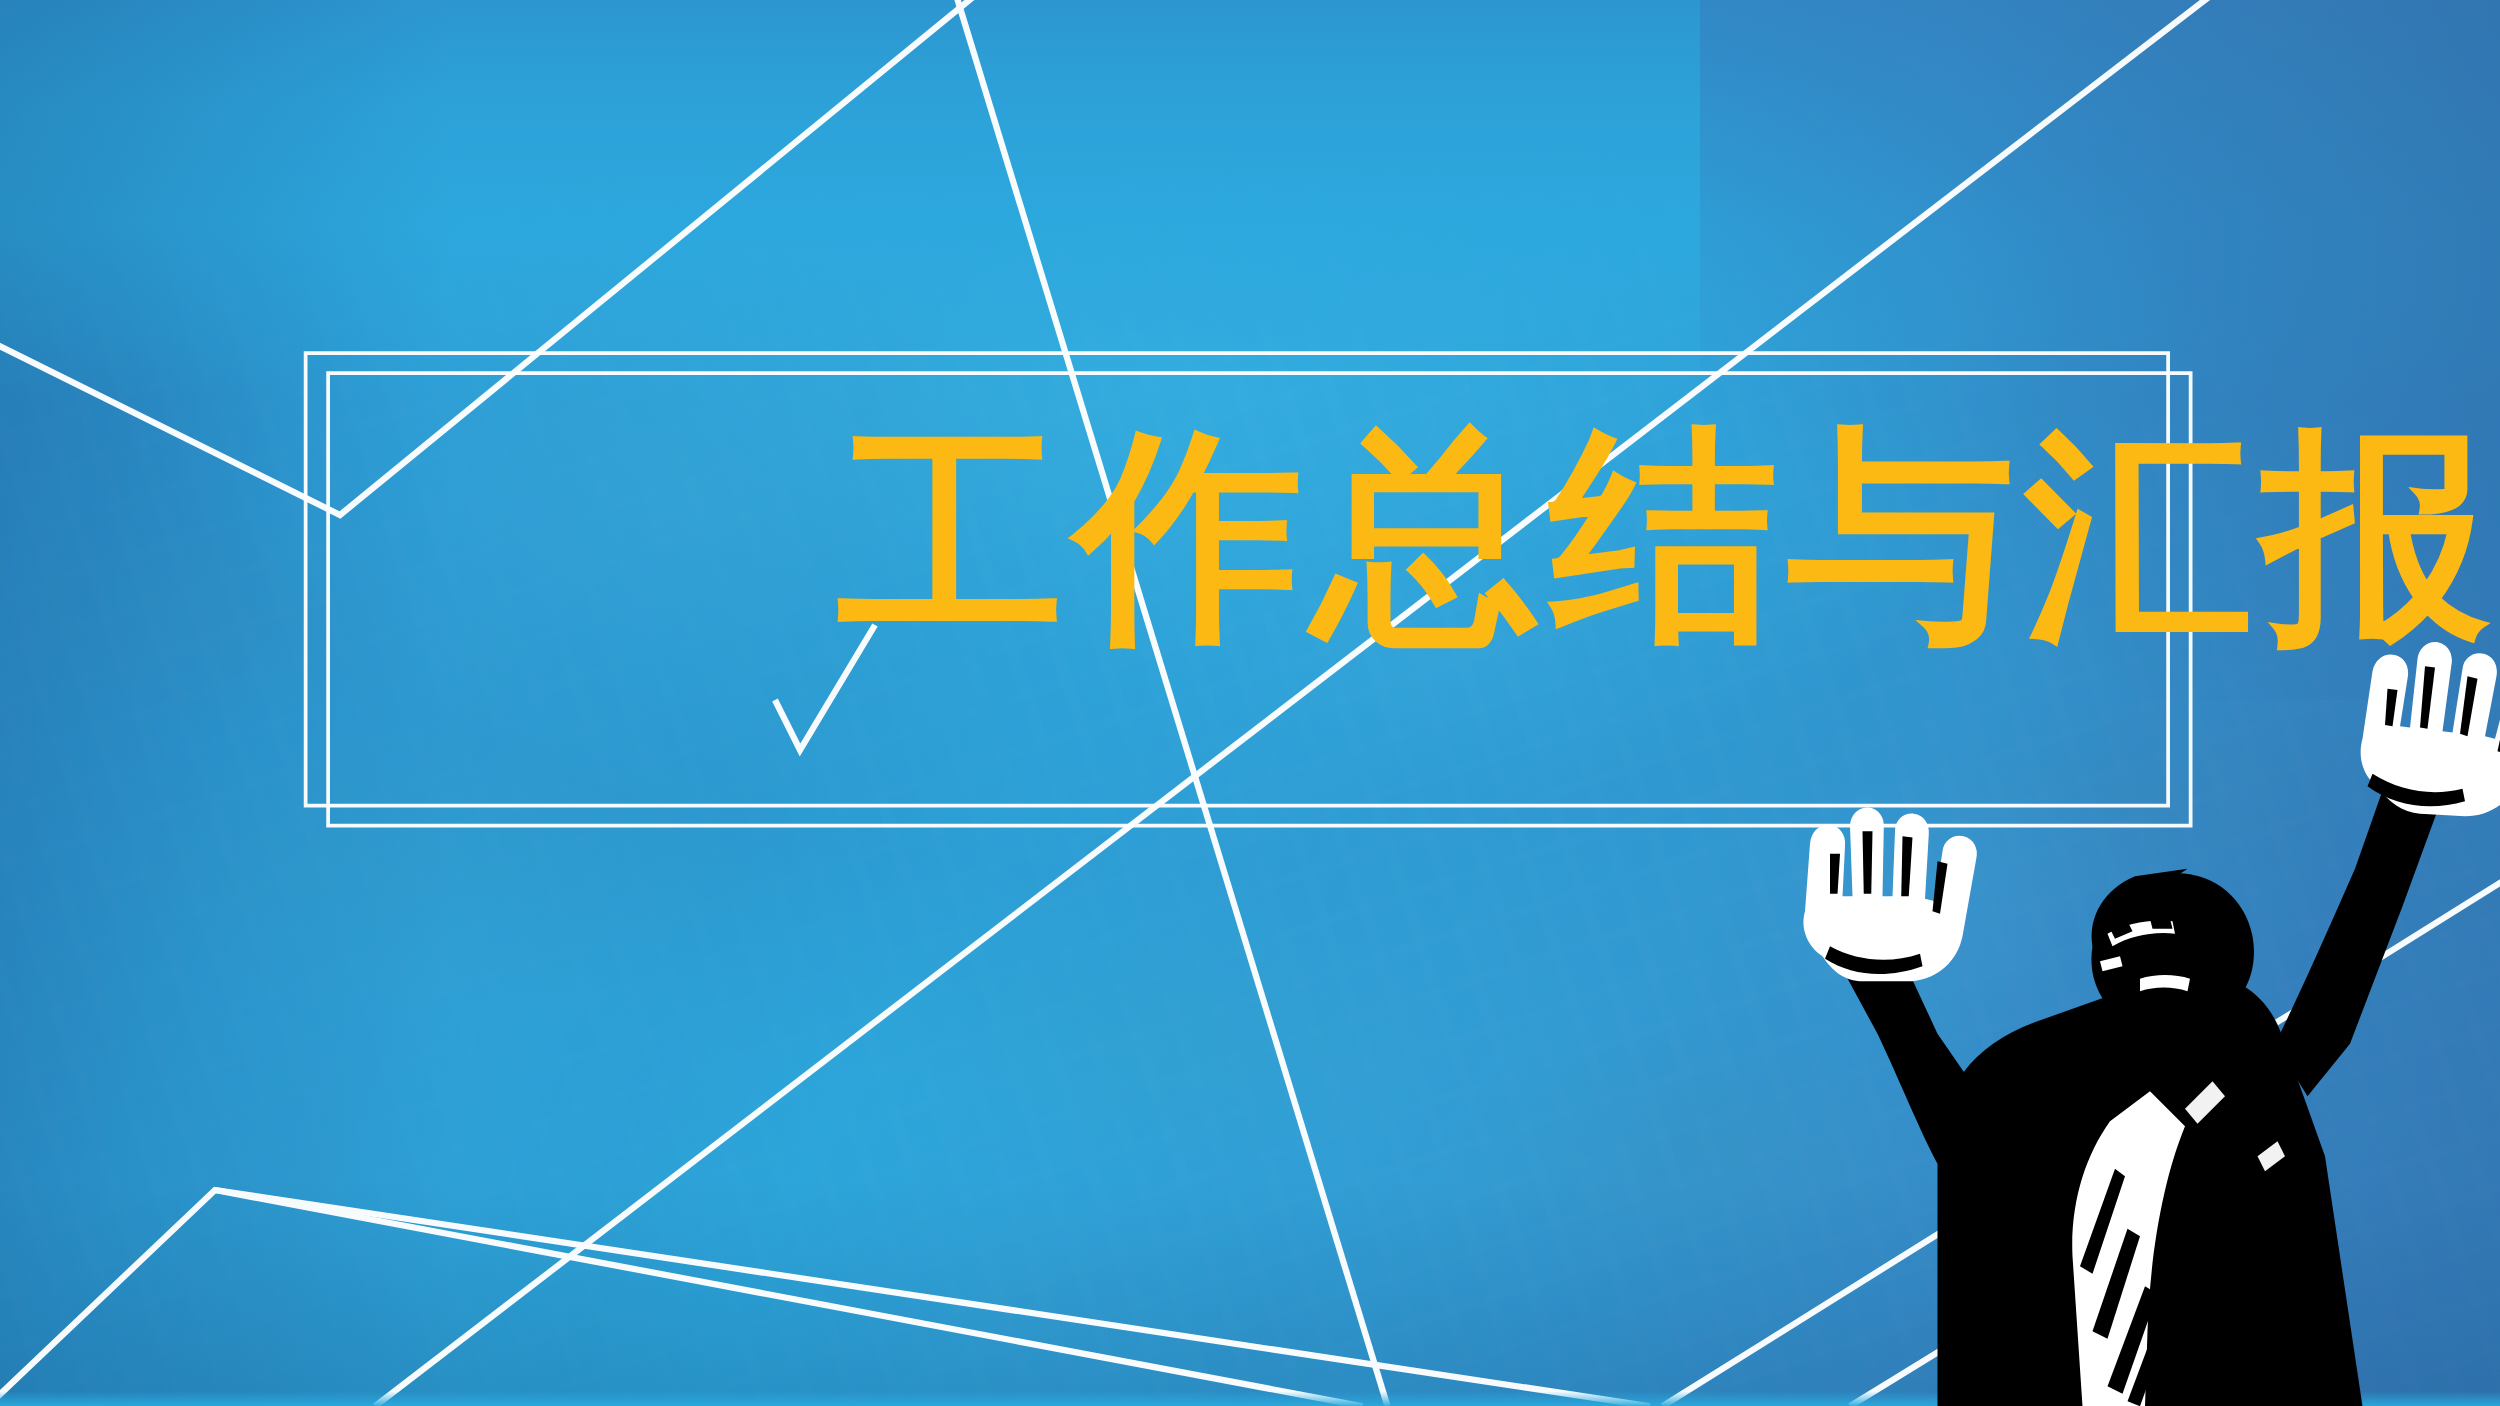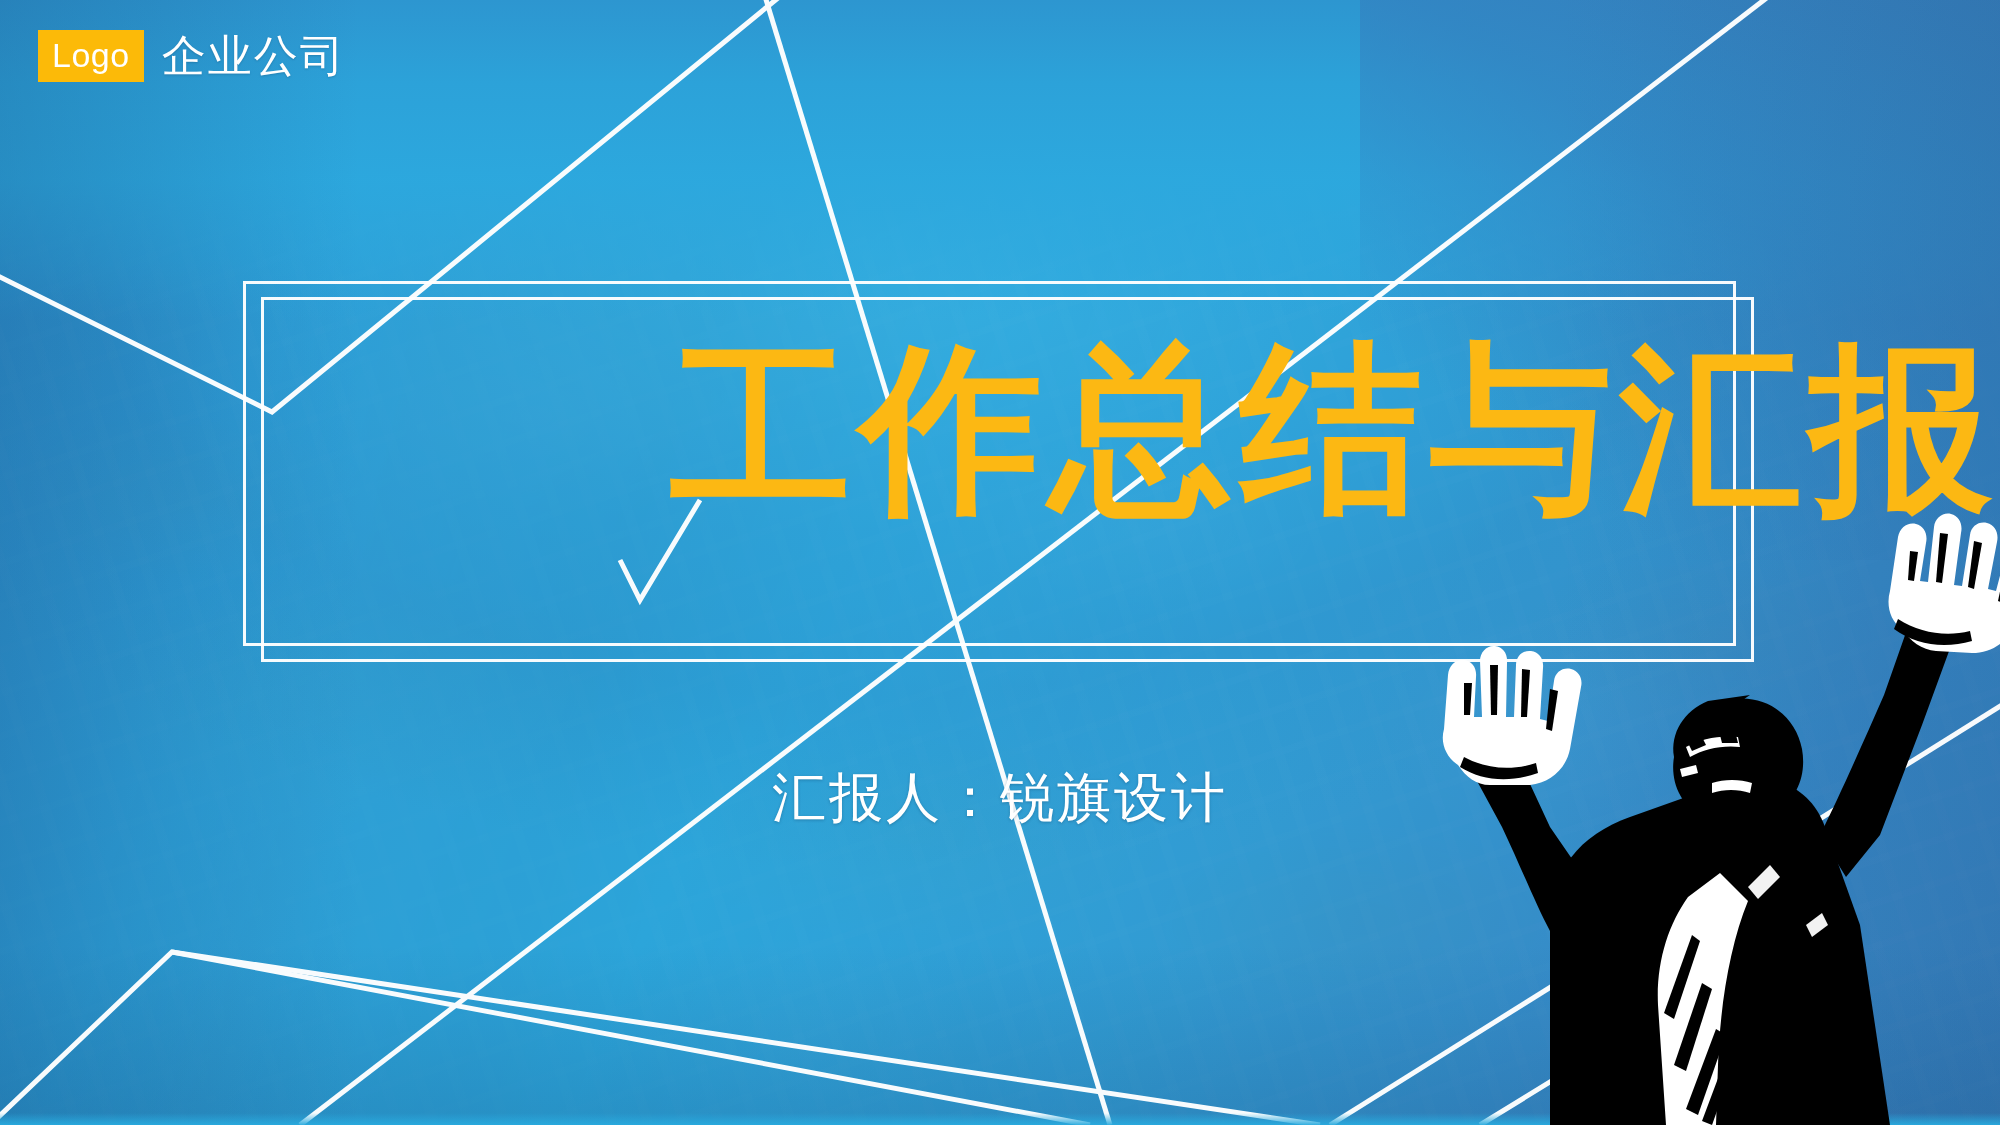--- a/index.html
+++ b/index.html
@@ -197,31 +197,26 @@
       <polyline points="-10,1125 172,952 1090,1125"></polyline>
 
       <polyline points="172,952 1320,1125"></polyline>
 
       <polyline points="1480,1125 1680,1002 1880,1125"></polyline>
 
       <polyline points="1330,1125 2010,700"></polyline>
     </g>
   </svg>
 
-  <div class="header">
-    <div class="logo-box">Logo</div>
-    <div class="company-name">企业公司</div>
-  </div>
 
   <div class="frame-outer"></div>
   <div class="frame-inner"></div>
 
   <div class="title">工作总结与汇报</div>
 
-  <div class="subtitle">汇报人：锐旗设计</div>
 
   <svg class="figure" viewBox="0 0 760 760" preserveAspectRatio="none">
     <g fill="#000000">
 
       <path d="M300 760 L300 560 C300 505 330 470 380 452 L470 420 C520 404 560 420 575 462
                L610 560 L640 760 Z"></path>
 
       <path d="M300 566 C286 540 270 500 252 462 L214 392 C206 376 214 360 230 356
                C244 353 254 362 260 376 L300 462 L340 520 Z"></path>
 

